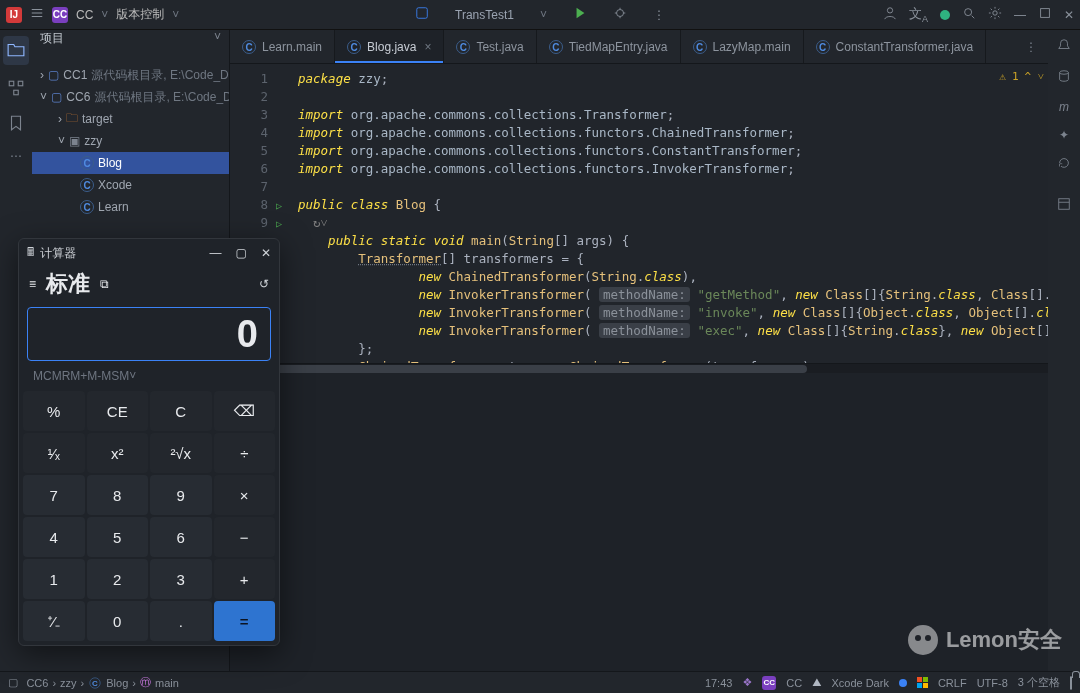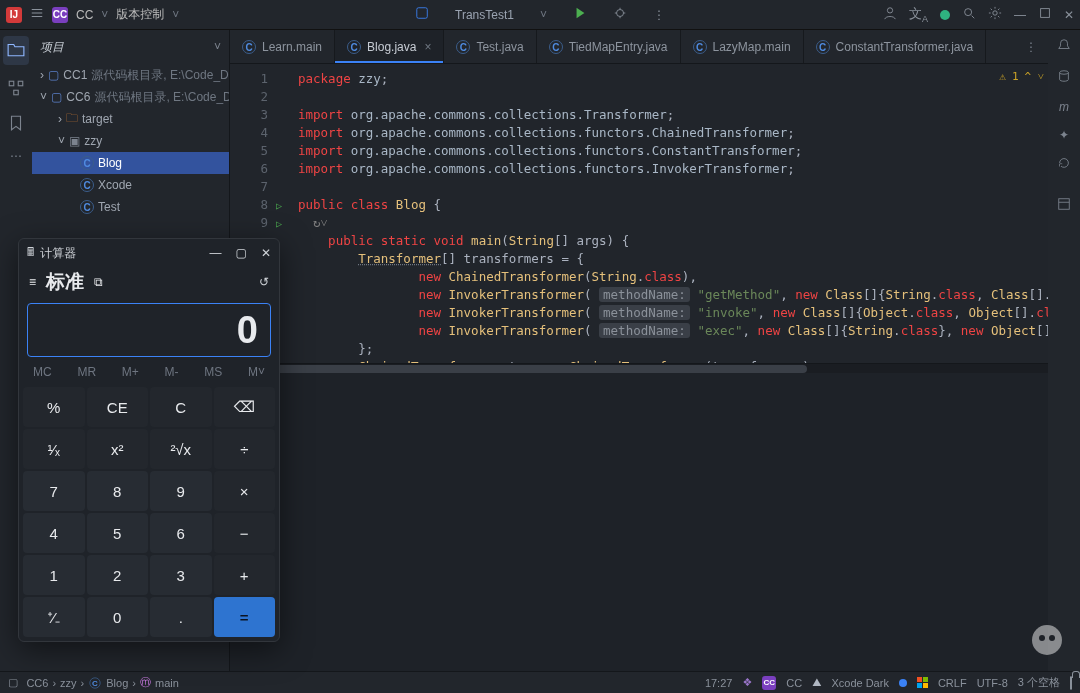--- a/index.html
+++ b/index.html
@@ -20,21 +20,21 @@
   .sq{width:16px;height:16px;border-radius:3px;display:flex;align-items:center;justify-content:center;font-size:10px;font-weight:700;}
   .tb-right{margin-left:auto;display:flex;align-items:center;gap:12px;color:#8a919b;}
   .tb-center{position:absolute;left:50%;transform:translateX(-50%);display:flex;align-items:center;gap:26px;color:#9aa3b1;}
   .icn{width:14px;height:14px;display:inline-block;}
   
   .workbench{display:flex;height:calc(693px - 30px - 22px);}
   .rail{width:32px;background:#22262c;display:flex;flex-direction:column;align-items:center;padding-top:6px;gap:14px;color:#7c838e;}
   .rail .icn{width:18px;height:18px;}
   
   .sidebar{width:198px;background:#22262c;border-right:1px solid #14171b;}
-  .sb-head{height:34px;display:flex;align-items:center;padding:0 8px;color:#bfc5cc;font-style:italic;}
+  .sb-head{height:34px;display:flex;align-items:flex-start;padding:0 8px;color:#bfc5cc;}
   .sb-head .chev{margin-left:auto;color:#7c838e;}
   .tree{font-size:12px;color:#9fa6b0;}
   .tree .row{display:flex;align-items:center;height:22px;padding-left:8px;gap:4px;white-space:nowrap;overflow:hidden;}
   .tree .row.sel{background:#33539e;color:#fff;}
   .muted{color:#6f7782;}
   .folder-ico{color:#cc7832;}
   .class-ico{color:#4f8be0;font-weight:700;font-size:10px;border:1px solid #3b5d8b;border-radius:50%;width:14px;height:14px;line-height:13px;text-align:center;}
   
   .editor{flex:1;display:flex;flex-direction:column;background:#21252b;min-width:0;}
   .tabs{display:flex;height:34px;background:#22262c;border-bottom:1px solid #14171b;align-items:stretch;}
@@ -42,21 +42,21 @@
   .tab.act{background:#1e2228;color:#c7ccd4;}
   .tab.act::after{content:"";position:absolute;left:0;right:0;bottom:0;height:2px;background:#3b82f6;}
   .tab .close{color:#6f7782;margin-left:2px;}
   .tab-overflow{margin-left:auto;width:34px;display:flex;align-items:center;justify-content:center;color:#7c838e;}
   
   .code-area{flex:1;display:flex;overflow:hidden;font-family:Menlo,Consolas,monospace;font-size:12.5px;position:relative;}
   .gutter{width:46px;background:#21252b;color:#5c636d;text-align:right;padding:6px 8px 0 0;line-height:18px;}
   .gline{height:18px;position:relative;}
   .run-gut{color:#4caf50;position:absolute;right:-14px;top:1px;font-size:10px;}
   .code{flex:1;padding:6px 0 0 22px;line-height:18px;white-space:pre;color:#abb2bf;overflow:hidden;}
-  .kw{color:#ef4444;}
+  .kw{color:#fde047;font-style:italic;}
   .pkg{color:#a9b7c6;}
   .path{color:#a9b7c6;}
   .cls{color:#e5c07b;}
   .fn{color:#e5c07b;}
   .str{color:#6a8759;}
   .param{background:#3a3f47;border-radius:3px;color:#8b919a;padding:0 4px;}
   .ann{color:#808080;}
   .warn-strip{position:absolute;right:4px;top:6px;color:#c9a227;font-size:11px;display:flex;align-items:center;gap:6px;}
   .scrollbar-h{height:10px;background:#1a1d22;border-top:1px solid #14171b;}
   .scrollbar-h .thumb{height:8px;margin:1px 0 0 4px;width:70%;background:#3a3f47;border-radius:4px;}
@@ -78,24 +78,24 @@
   
   .calc{
     position:absolute;left:18px;top:238px;width:262px;
     background:#1f2329;border:1px solid #32363c;border-radius:6px;
     box-shadow:0 8px 30px rgba(0,0,0,.5);
     color:#e8eaed;
   }
   .calc-tb{height:28px;display:flex;align-items:center;padding:0 8px;gap:6px;color:#cfd3d8;font-size:12px;}
   .calc-tb .wbtns{margin-left:auto;display:flex;gap:14px;color:#cfd3d8;}
   .calc-head{display:flex;align-items:center;padding:2px 10px 4px 10px;gap:10px;}
-  .calc-head .mode{font-size:19px;font-weight:600;}
+  .calc-head .mode{font-size:22px;font-weight:600;}
   .calc-head .hist{margin-left:auto;color:#cfd3d8;}
   .calc-disp{margin:4px 8px;border:1px solid #3b82f6;border-radius:4px;height:54px;display:flex;align-items:center;justify-content:flex-end;padding:0 12px;font-size:38px;font-weight:600;}
-  .calc-mem{display:flex;justify-content:space-between;padding:4px 14px;color:#6e7580;font-size:12px;}
+  .calc-mem{display:flex;padding:4px 14px;color:#6e7580;font-size:12px;}
   .calc-grid{display:grid;grid-template-columns:repeat(4,1fr);gap:2px;padding:4px;}
   .cbtn{height:40px;background:#272c33;border-radius:4px;display:flex;align-items:center;justify-content:center;font-size:15px;color:#e8eaed;}
   .cbtn.dark{background:#23272d;}
   .cbtn.eq{background:#2e74d0;color:#0c1320;font-weight:700;}
   
   .watermark{position:absolute;right:18px;bottom:38px;display:flex;align-items:center;gap:8px;color:rgba(255,255,255,0.65);font-size:22px;font-weight:600;opacity:.85;}
   .wm-ico{width:30px;height:30px;border-radius:50%;background:rgba(255,255,255,.55);position:relative;}
   .wm-ico::before,.wm-ico::after{content:"";position:absolute;width:6px;height:6px;background:#1e2228;border-radius:50%;top:10px;}
   .wm-ico::before{left:7px;} .wm-ico::after{right:7px;}
 
@@ -202,21 +202,21 @@
       <div class="row sel" style="padding-left:48px">
         <span class="class-ico">C</span>
         <span>Blog</span>
       </div>
       <div class="row" style="padding-left:48px">
         <span class="class-ico">C</span>
         <span>Xcode</span>
       </div>
       <div class="row" style="padding-left:48px">
         <span class="class-ico">C</span>
-        <span>Test</span>
+        <span>Learn</span>
       </div>
     </div>
   </div>
 
   <div class="editor">
     <div class="tabs">
       <div class="tab">
           <span class="class-ico">C</span>
           <span>Learn.main</span>
         </div>
@@ -315,21 +315,21 @@
 </div>
 
 <div class="status">
   <span>▢</span>
   <span class="crumb-seg">
     <span>CC6</span> › <span>zzy</span> ›
     <span class="class-ico" style="transform:scale(.8)">C</span><span>Blog</span> ›
     <span style="color:#c678dd">ⓜ</span><span>main</span>
   </span>
   <div class="right">
-    <span>17:27</span>
+    <span>17:43</span>
     <span style="color:#9975c9">❖</span>
     <span class="sq" style="background:#7a3fbf;color:#fff;width:14px;height:14px;font-size:8px">CC</span>
     <span>CC</span>
     <span style="color:#b0b7c2">⛰</span>
     <span>Xcode Dark</span>
     <span class="dot"></span>
     <span class="ms-logo">
         <span></span>
         <span></span>
         <span></span>
@@ -390,13 +390,14 @@
       <div class="cbtn dark">+</div>
       <div class="cbtn">⁺⁄₋</div>
       <div class="cbtn">0</div>
       <div class="cbtn">.</div>
       <div class="cbtn eq">=</div>
     </div>
 </div>
 
 <div class="watermark">
   <span class="wm-ico"></span>
+  <span>Lemon安全</span>
 </div>
 
 </body></html>

